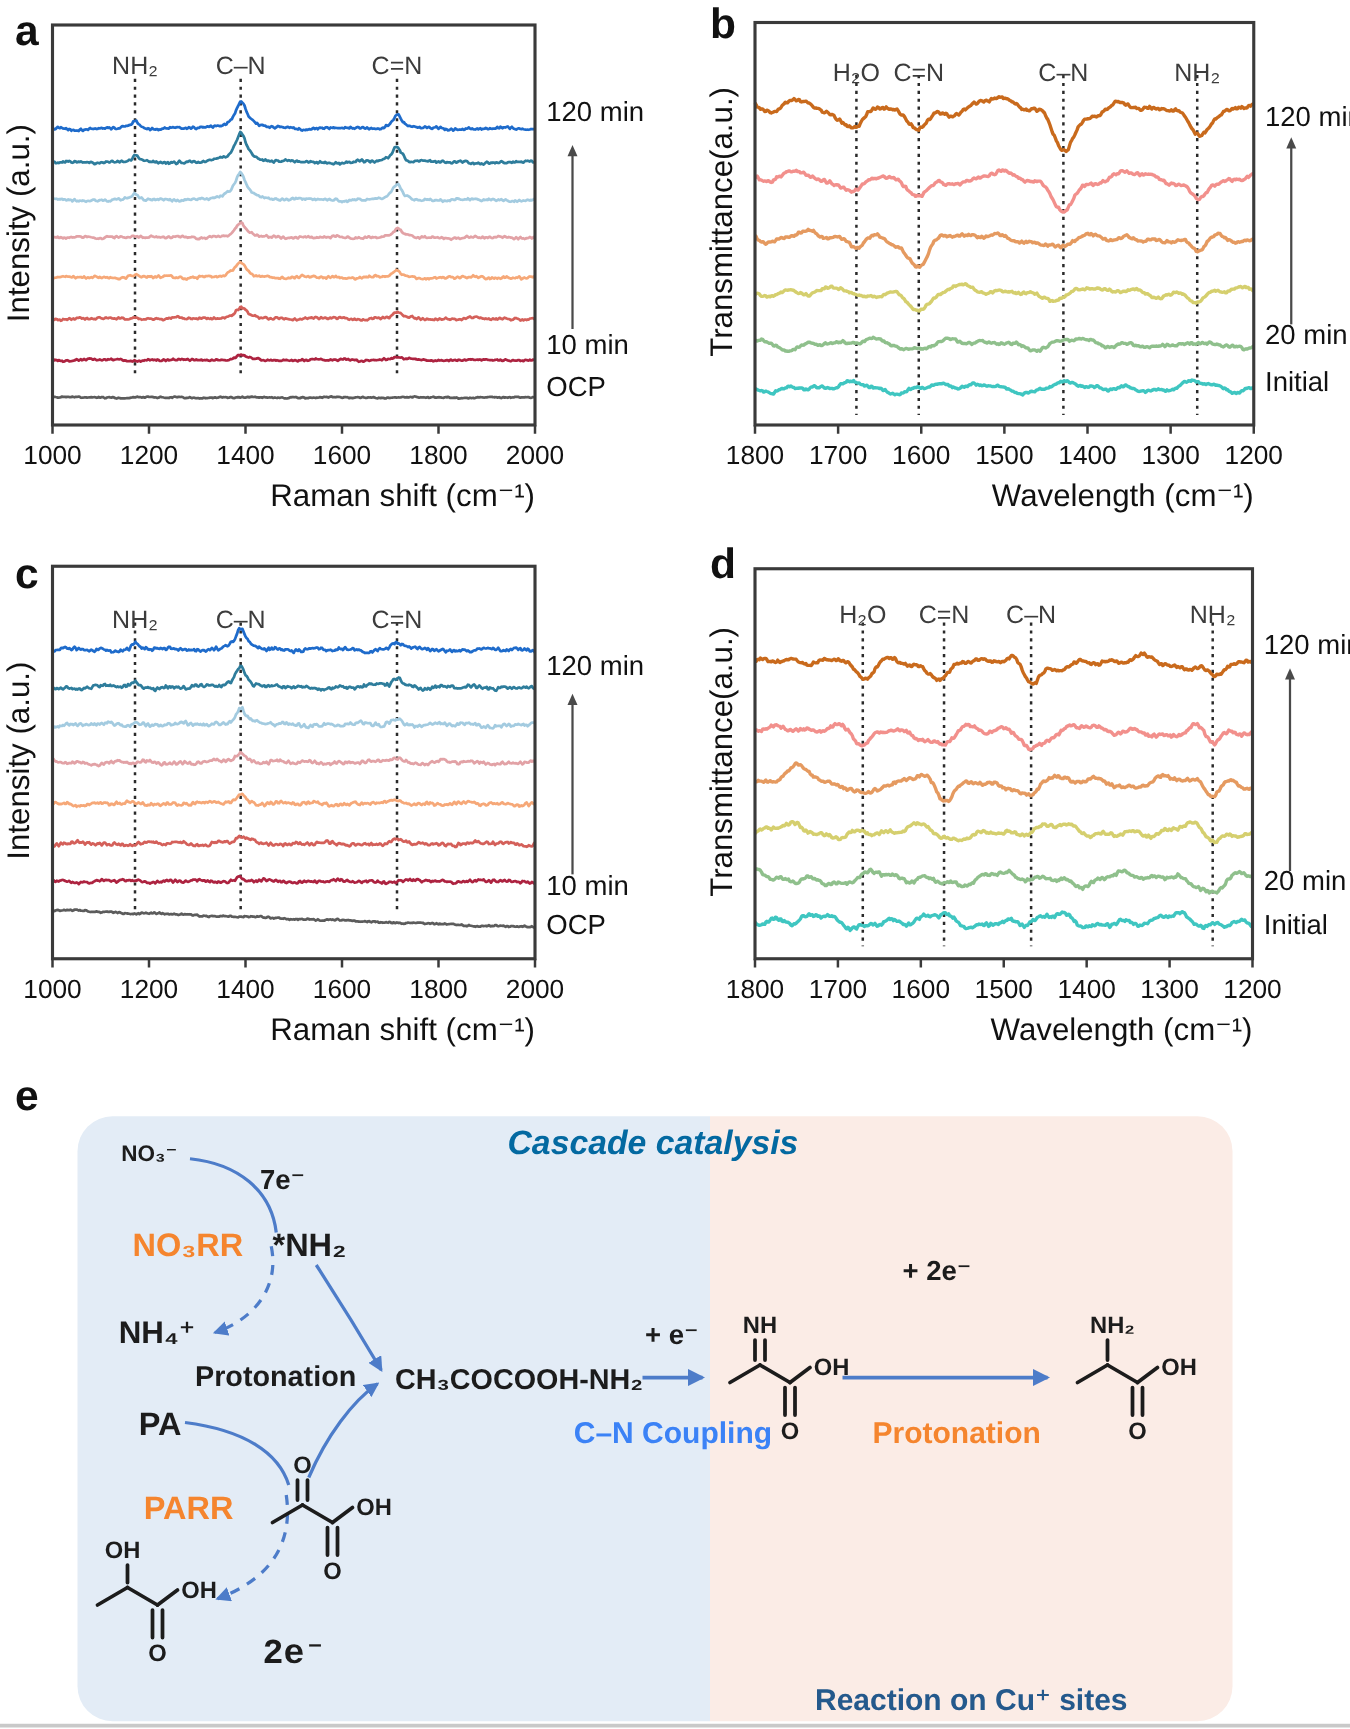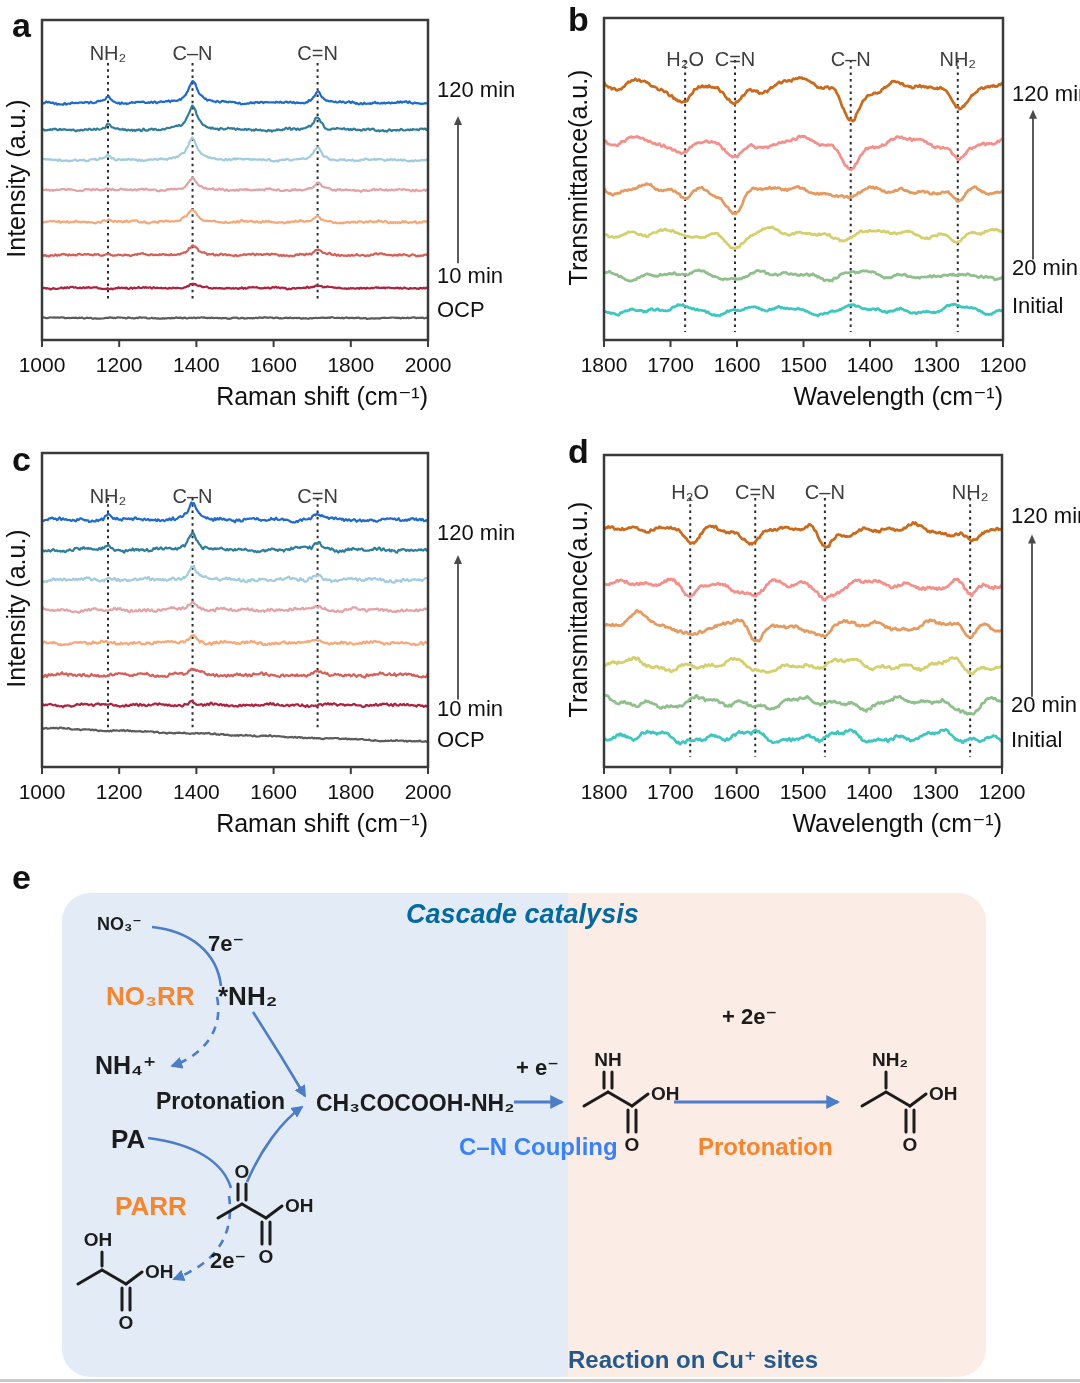--- a/index.html
+++ b/index.html
@@ -207,26 +207,26 @@
 
   <div class="abs bold-black" style="left:97px;top:913px;font-size:18px;">NO₃⁻</div>
   <div class="abs bold-black" style="left:208px;top:931px;font-size:22px;">7e⁻</div>
   <div class="abs orange-lab" id="lab-no3rr" style="left: 106px; top: 981px; font-size: 26px; color: rgb(245, 133, 46);">NO₃RR</div>
   <div class="abs bold-black" style="left:218px;top:981px;font-size:26px;">*NH₂</div>
   <div class="abs bold-black" style="left:95px;top:1051px;font-size:25px;">NH₄⁺</div>
   <div class="abs bold-black" style="left:156px;top:1088px;font-size:23px;">Protonation</div>
   <div class="abs bold-black" style="left:316px;top:1090px;font-size:23px;">CH₃COCOOH-NH₂</div>
   <div class="abs bold-black" style="left:111px;top:1124px;font-size:26px;">PA</div>
   <div class="abs orange-lab" id="lab-parr" style="left: 115px; top: 1191px; font-size: 26px; color: rgb(245, 133, 46);">PARR</div>
-  <div class="abs bold-black" style="left:210px;top:1248px;font-size:22px;">2e⁻</div>
+  <div class="abs bold-black" style="left:210px;top:1304px;font-size:28px;font-family:Liberation Mono, monospace;">2e⁻</div>
   <div class="abs bold-black" style="left:516px;top:1055px;font-size:22px;">+ e⁻</div>
   <div class="abs orange-lab" id="lab-cn" style="left: 459px; top: 1133px; font-size: 24px; color: #3b82f6;">C–N Coupling</div>
   <div class="abs bold-black" style="left:722px;top:1004px;font-size:22px;">+ 2e⁻</div>
   <div class="abs orange-lab" id="lab-prot" style="left: 698px; top: 1133px; font-size: 24px; color: rgb(245, 133, 46);">Protonation</div>
-  <div class="abs" id="lab-cu1" style="left: 568px; top: 1346px; width: 418px; font-size: 24px; font-weight: bold; color: rgb(36, 89, 140);">Reaction on Cu⁺ sites</div>
+  <div class="abs" id="lab-cu1" style="left: 568px; top: 1346px; width: 418px; text-align: center; font-size: 24px; font-weight: bold; color: rgb(36, 89, 140);">Reaction on Cu⁺ sites</div>
 
   <svg class="mol" style="left:200px;top:1158px" width="100" height="112">
     <path d="M42,46 L18,60"></path>
     <path d="M42,46 L66,60"></path>
     <path d="M38,26 L38,42 M46,26 L46,42"></path>
     <path d="M66,60 L82,48"></path>
     <path d="M62,64 L62,86 M70,64 L70,86"></path>
     <text x="42" y="20" text-anchor="middle">O</text>
     <text x="85" y="54" text-anchor="start">OH</text>
     <text x="66" y="105" text-anchor="middle">O</text>

